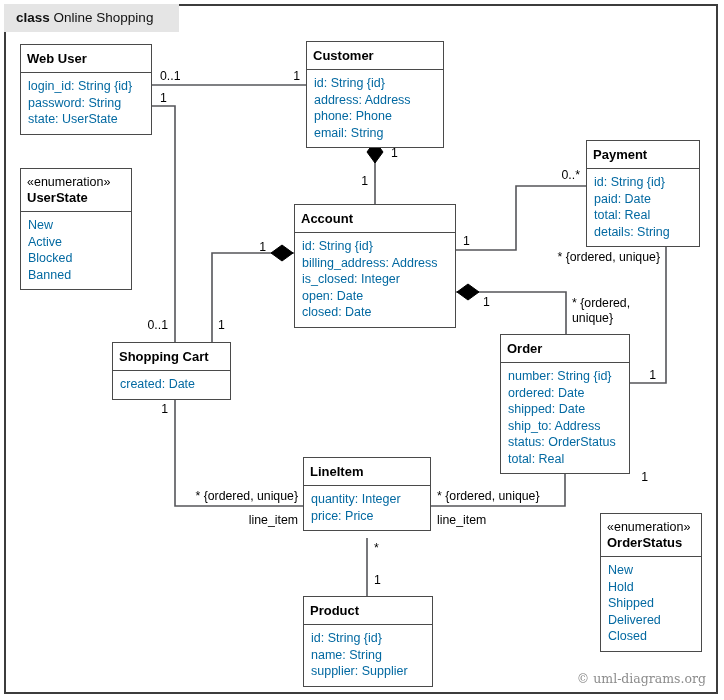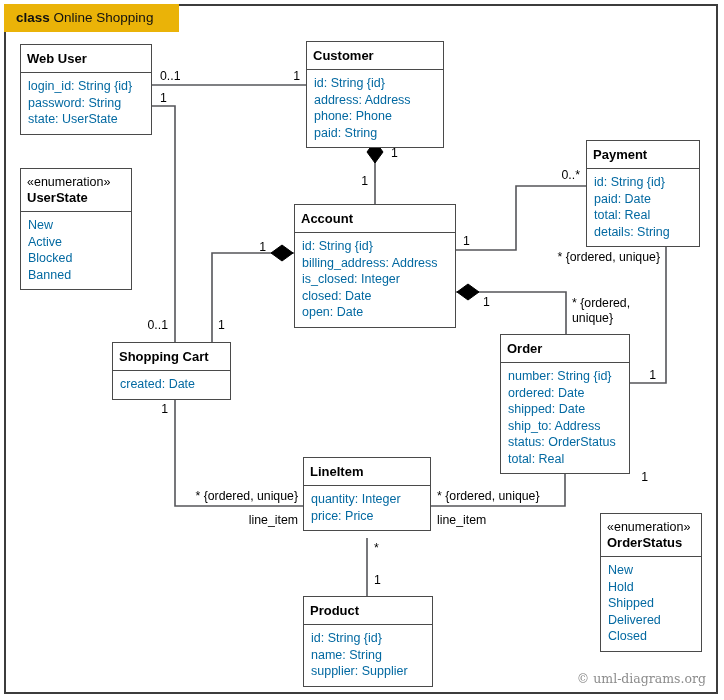--- a/index.html
+++ b/index.html
@@ -29,21 +29,21 @@
     position: absolute;
     left: 4px;
     top: 4px;
     height: 28px;
     box-sizing: border-box;
     padding: 4px 26px 4px 12px;
     font-size: 13.5px;
     color: #111;
     white-space: nowrap;
     line-height: 20px;
-    background: #eab308;
+    background: #e5e5e5;
     border-right: 0;
     border-top: 0;
     border-left: 0;
   }
   #frame-tab-shape {
     position: absolute;
     left: 4px;
     top: 4px;
     width: 166px;
     height: 28px;
@@ -182,32 +182,32 @@
       <div>Banned</div>
     </div>
   </div>
 
   <div class="node" style="left:306px; top:41px; width:138px;">
     <div class="nm">Customer</div>
     <div class="attrs">
       <div>id: String {id}</div>
       <div>address: Address</div>
       <div>phone: Phone</div>
-      <div>paid: String</div>
+      <div>email: String</div>
     </div>
   </div>
 
   <div class="node" style="left:294px; top:204px; width:162px;">
     <div class="nm">Account</div>
     <div class="attrs">
       <div>id: String {id}</div>
       <div>billing_address: Address</div>
       <div>is_closed: Integer</div>
+      <div>open: Date</div>
       <div>closed: Date</div>
-      <div>open: Date</div>
     </div>
   </div>
 
   <div class="node" style="left:586px; top:140px; width:114px;">
     <div class="nm">Payment</div>
     <div class="attrs">
       <div>id: String {id}</div>
       <div>paid: Date</div>
       <div>total: Real</div>
       <div>details: String</div>

